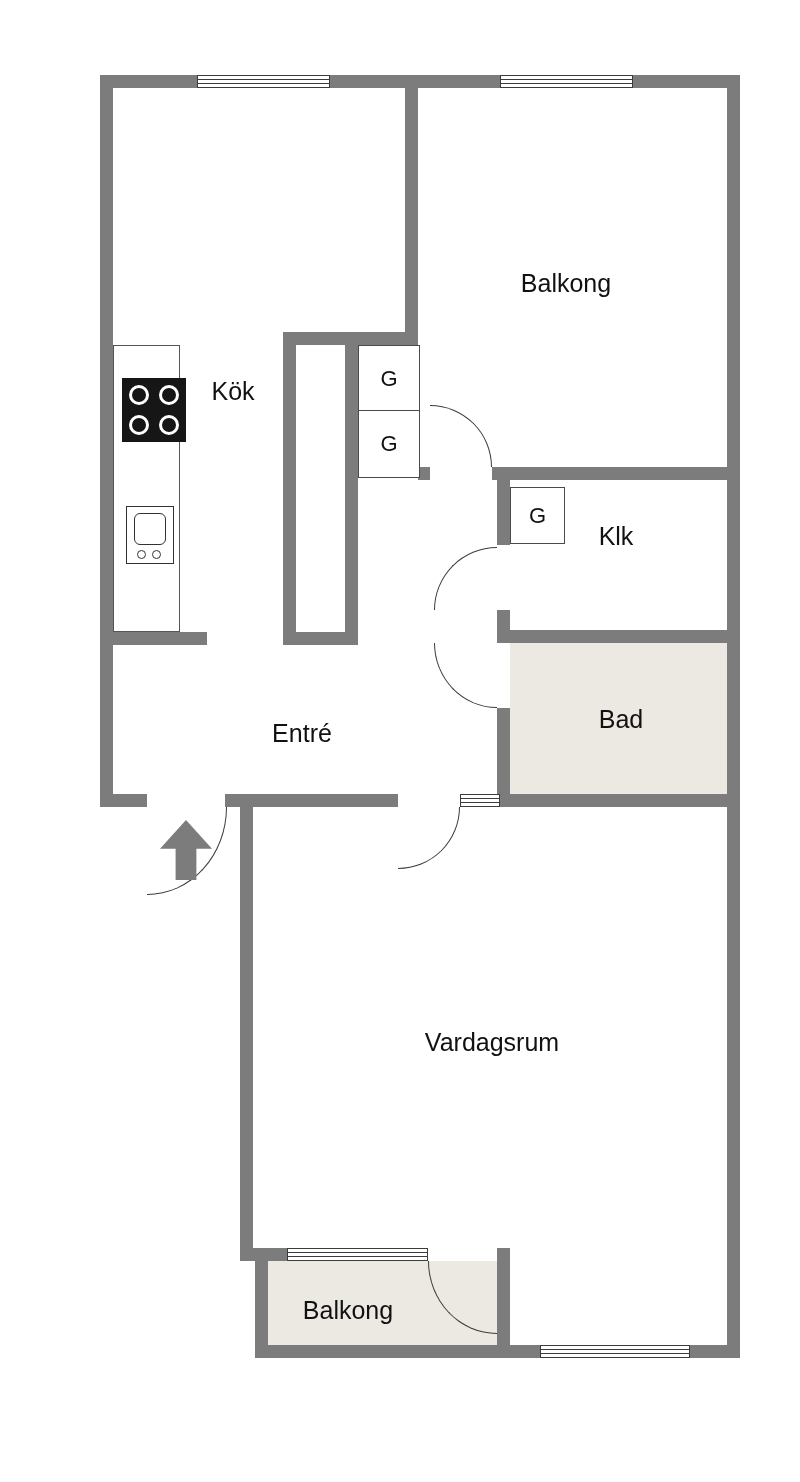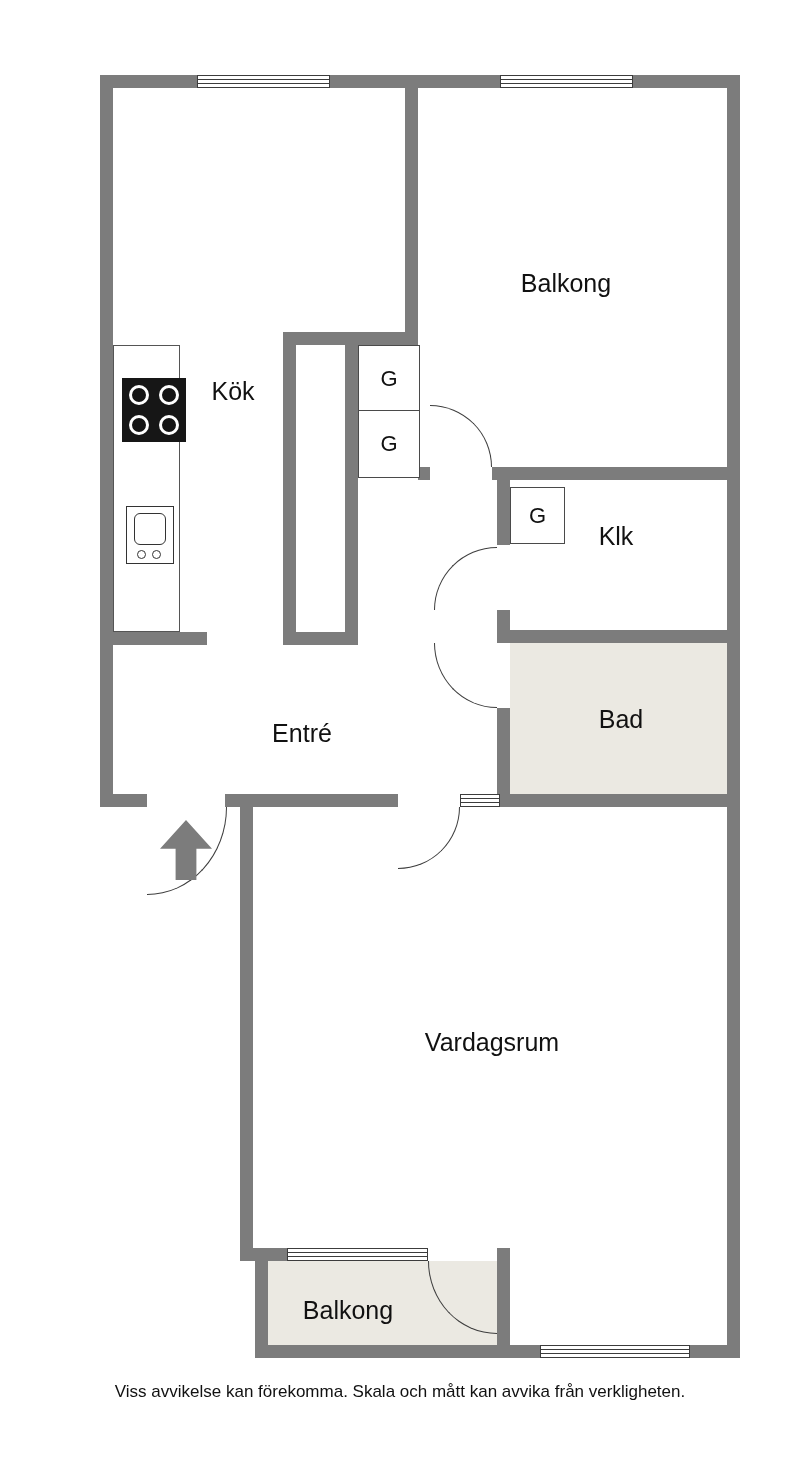--- a/index.html
+++ b/index.html
@@ -109,14 +109,13 @@
   <div class="arrow fixture" style="left:160px;top:820px;width:52px;height:60px;"></div>
 
   <div class="label" style="left:566px;top:283px;">Balkong</div>
   <div class="label" style="left:233px;top:391px;">Kök</div>
   <div class="label" style="left:616px;top:536px;">Klk</div>
   <div class="label" style="left:621px;top:719px;">Bad</div>
   <div class="label" style="left:302px;top:719px;margin-top:14px;">Entré</div>
   <div class="label" style="left:492px;top:1042px;">Vardagsrum</div>
   <div class="label" style="left:348px;top:1310px;">Balkong</div>
 
-  <div class="disclaimer">Viss avvikelse kan förekomma. Skala och mått kan avvika från verkligheten.</div>
 </div>
 
 </body></html>

